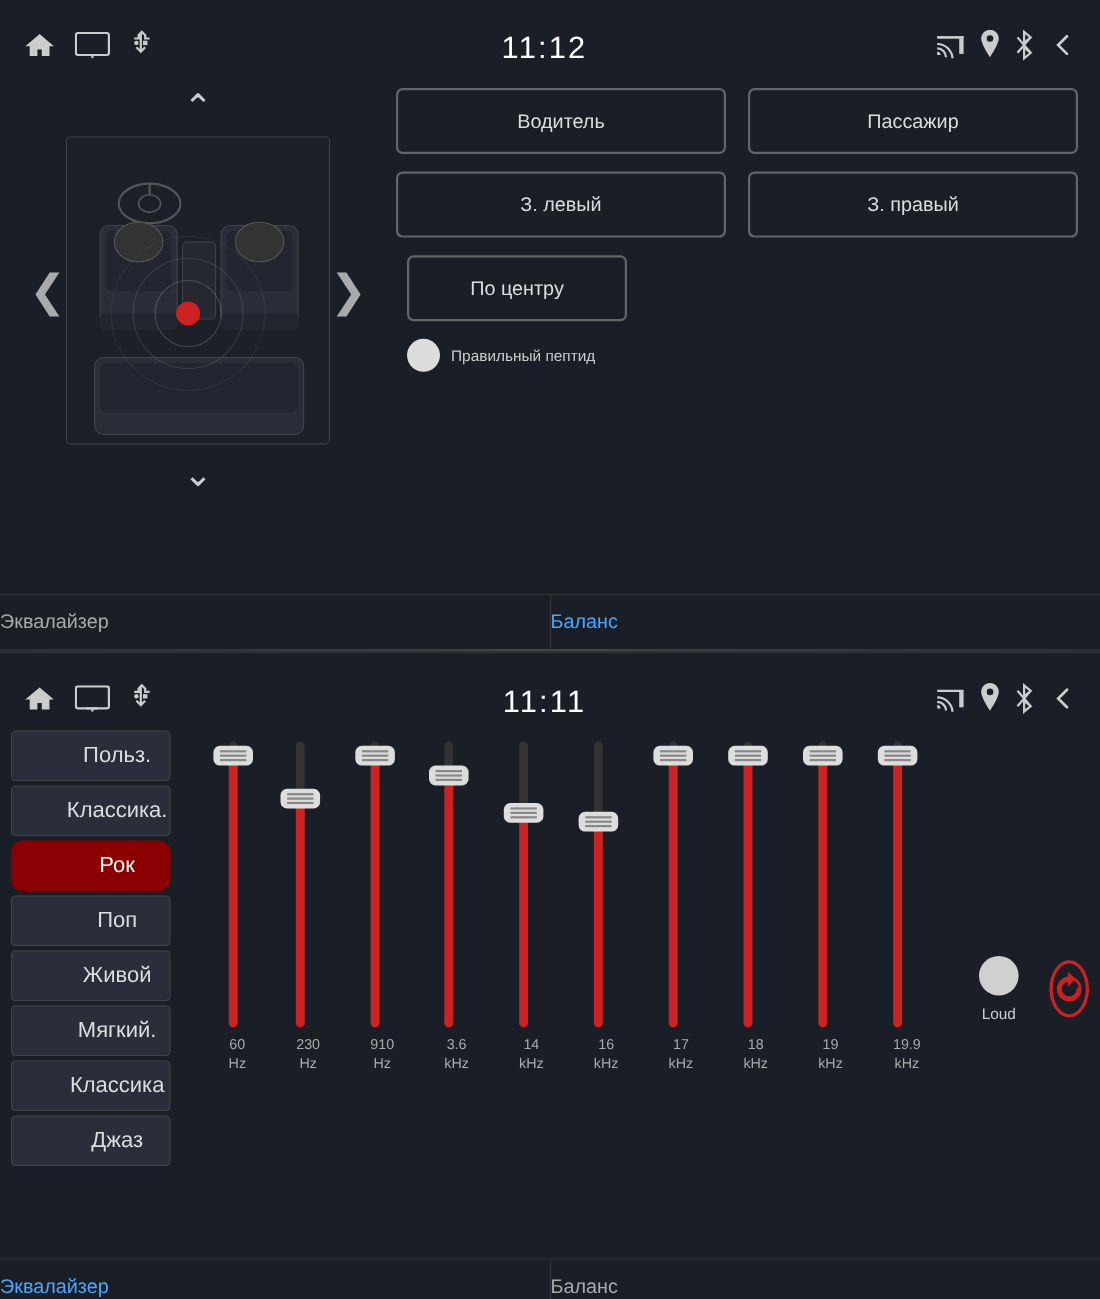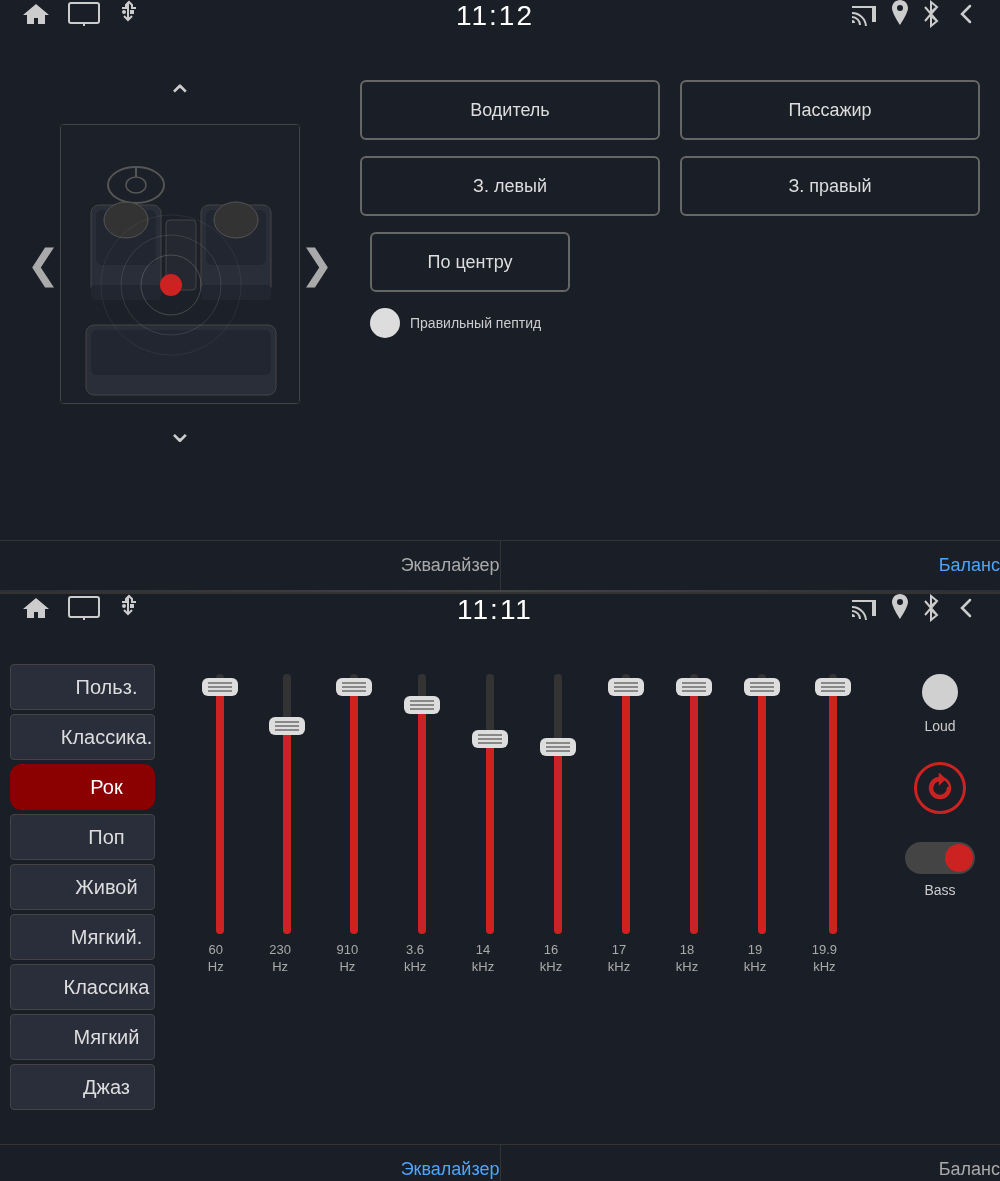--- a/index.html
+++ b/index.html
@@ -17,21 +17,21 @@
       width: 1000px;
       height: 590px;
       background: #1a1e26;
       position: relative;
     }
 
     
     .status-bar {
       height: 60px;
       display: flex;
-      align-items: flex-start;
+      align-items: flex-end;
       justify-content: space-between;
       padding: 0 20px;
       background: #1a1e26;
     }
     .status-bar .left-icons {
       display: flex;
       align-items: center;
       gap: 16px;
     }
     .status-bar .center-time {
@@ -163,21 +163,21 @@
     
     .tab-bar {
       height: 50px;
       display: flex;
       border-top: 1px solid #333;
     }
     .tab-item {
       flex: 1;
       display: flex;
       align-items: center;
-      justify-content: flex-end;
+      justify-content: flex-start;
       font-size: 18px;
       cursor: pointer;
       color: #aaa;
       border-right: 1px solid #333;
     }
     .tab-item.active {
       color: #4da6ff;
     }
     .tab-item:last-child {
       border-right: none;
@@ -236,21 +236,21 @@
     .sliders-container {
       display: flex;
       align-items: flex-end;
       justify-content: space-around;
       height: 340px;
       padding: 10px 20px 0;
     }
     .slider-col {
       display: flex;
       flex-direction: column;
-      align-items: flex-end;
+      align-items: flex-start;
       gap: 0;
       height: 100%;
     }
     .slider-track {
       position: relative;
       width: 8px;
       height: 260px;
       background: #333;
       border-radius: 4px;
       display: flex;
@@ -287,21 +287,20 @@
       color: #aaa;
       text-align: center;
       margin-top: 8px;
       line-height: 1.3;
     }
 
     
     .eq-right {
       width: 120px;
       display: flex;
-      flex-direction: column;
       align-items: center;
       padding: 20px 10px;
       gap: 28px;
     }
     .loud-control {
       display: flex;
       flex-direction: column;
       align-items: center;
       gap: 8px;
     }
@@ -564,21 +563,20 @@
 
     <div class="eq-sidebar">
 
     <button class="preset-btn">Польз.</button>
         <button class="preset-btn">Классика.</button>
         <button class="preset-btn active">Рок</button>
         <button class="preset-btn">Поп</button>
         <button class="preset-btn">Живой</button>
         <button class="preset-btn">Мягкий.</button>
         <button class="preset-btn">Классика</button>
-        <button class="preset-btn">Мягкий</button>
         <button class="preset-btn">Джаз</button>
       </div>
 
     <div class="eq-sliders">
       <div class="sliders-container" id="sliders-container">
 
       <div class="slider-col">
       <div class="slider-track" style="height:260px;">
         <div class="slider-fill" style="height:247px;"></div>
         <div class="slider-thumb" style="top:4px;"></div>

